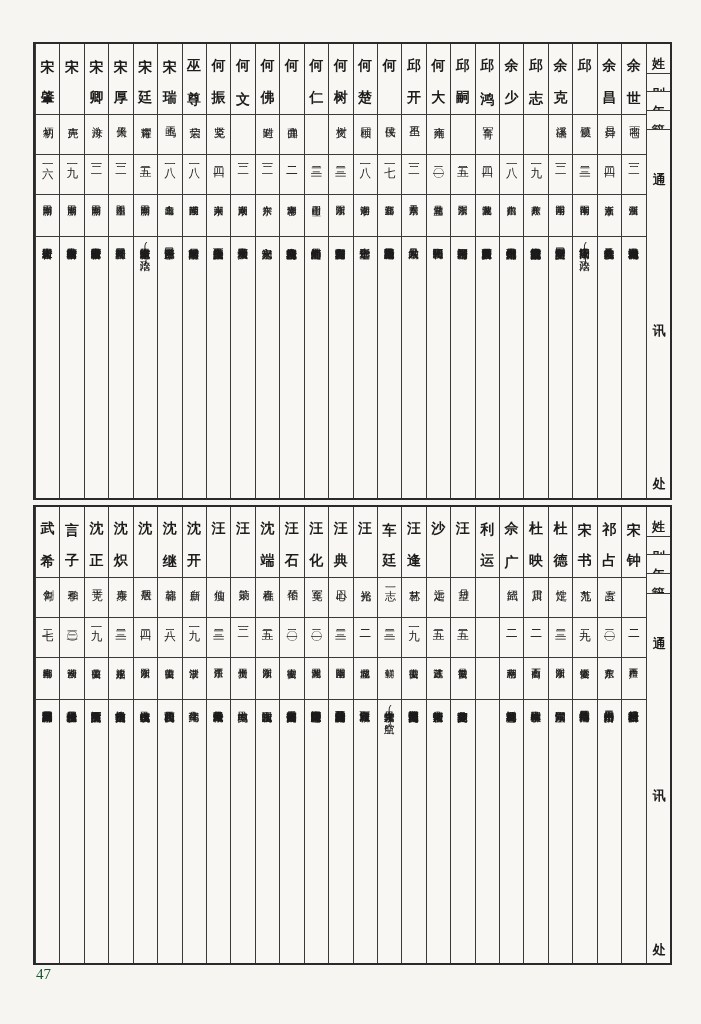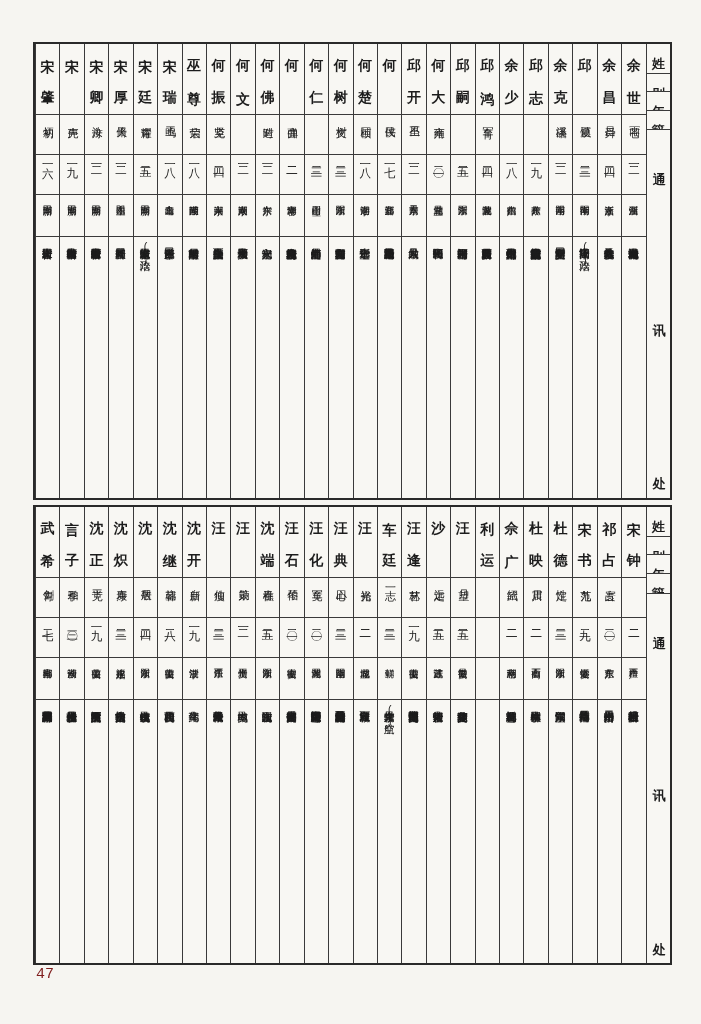--- a/index.html
+++ b/index.html
@@ -67,22 +67,22 @@
   .header-col .cell .v {
     font-weight:700; font-size:13px;
     height:100%;
     text-align:justify; text-align-last:justify;
   }
   .header-col .cell-addr .v { padding:28px 0; box-sizing:border-box; }
   #page-number {
     position:absolute;
     left:36px; top:966px;
     font-size:15px;
-    font-family:Liberation Mono, monospace;
-    color:#7f1d1d;
+    font-family:Liberation Serif, serif;
+    color:#14532d;
   }
 </style>
 </head>
 <body>
 
 <div id="page">
   <div id="table-top" class="dir-table">
       <div class="col header-col">
         <div class="cell cell-name">
           <div class="v">姓名</div>

